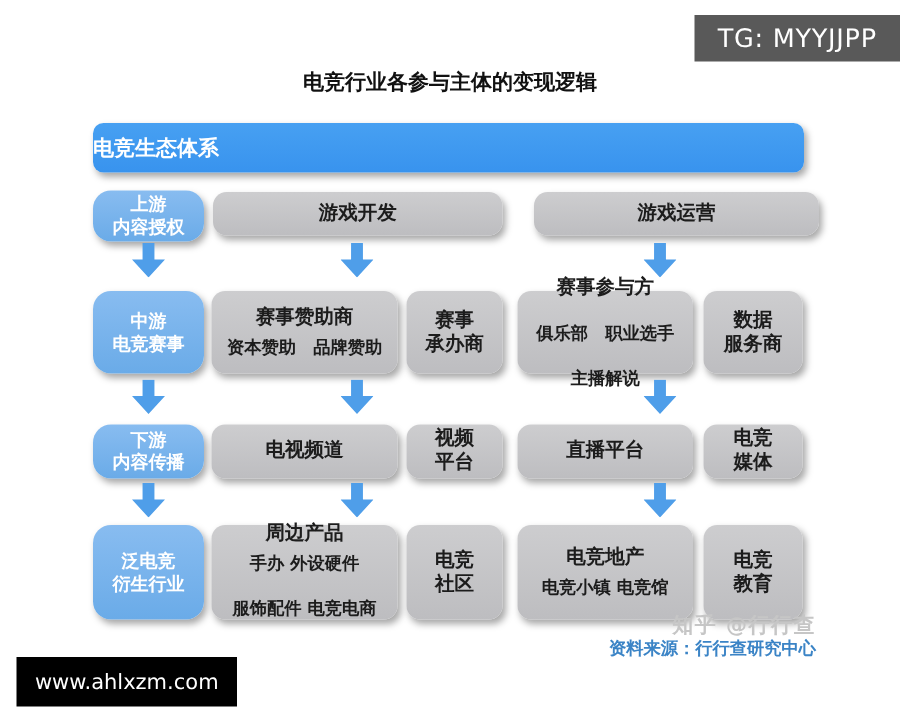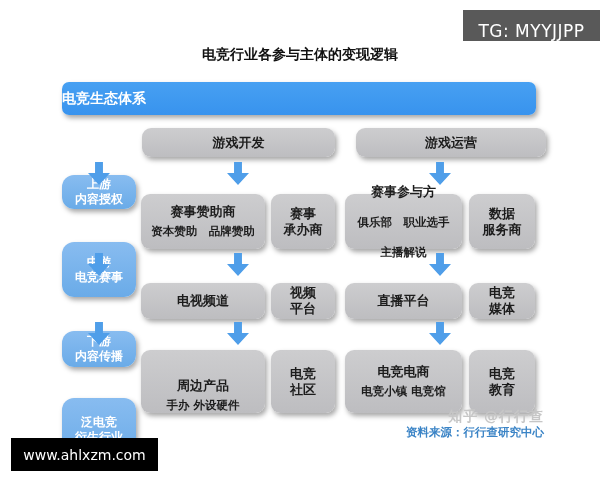--- a/index.html
+++ b/index.html
@@ -3,38 +3,38 @@
 <meta charset="utf-8">
 <style>
   html,body{margin:0;padding:0;}
   body{
     width:600px;height:480px;position:relative;background:#ffffff;overflow:hidden;
     font-family:"DejaVu Sans","Liberation Sans",sans-serif;
   }
   .abs{position:absolute;}
   .tg-box{
     left:463px;top:10px;width:137px;height:31px;background:#595959;color:#fff;
-    display:flex;align-items:flex-end;justify-content:center;font-size:17px;letter-spacing:.5px;
+    display:flex;align-items:center;justify-content:center;font-size:17px;letter-spacing:.5px;
   }
   .page-title{
     left:0;right:0;top:46px;text-align:center;font-size:14px;font-weight:bold;color:#111;
   }
   .banner{
     left:62px;top:82px;width:474px;height:33px;border-radius:7px;
     background:linear-gradient(180deg,#47a0f2,#3893ee);
     box-shadow:2px 3px 5px rgba(0,0,0,.35);
     display:flex;align-items:center;justify-content:flex-start;
     color:#fff;font-size:14px;font-weight:bold;
   }
   .stage{
     left:62px;width:74px;border-radius:12px;
     background:linear-gradient(180deg,#88bcf0,#6aabe8);
     box-shadow:2px 3px 5px rgba(0,0,0,.35);
     display:flex;flex-direction:column;align-items:center;justify-content:center;
-    color:#fff;font-weight:bold;font-size:12px;line-height:15px;text-align:center;margin-top:48px;
+    color:#fff;font-weight:bold;font-size:12px;line-height:15px;text-align:center;
   }
   .gbox{
     border-radius:9px;
     background:linear-gradient(180deg,#cdcdcf,#bdbdc0);
     box-shadow:2px 3px 5px rgba(0,0,0,.35);
     display:flex;flex-direction:column;align-items:center;justify-content:center;
     color:#1c1c1c;text-align:center;
   }
   .main-line{font-size:13px;line-height:16px;font-weight:bold;}
   .sub-line{font-size:11.5px;line-height:15px;font-weight:bold;margin-top:15px;}
@@ -120,27 +120,28 @@
   <div class="main-line">直播平台</div>
 </div>
 <div class="abs gbox" style="left:469px;top:283px;width:66px;height:36px;">
   <div class="main-line">电竞</div>
   <div class="main-line">媒体</div>
 </div>
 
 <div class="abs gbox" style="left:141px;top:350px;width:124px;height:63px;justify-content:flex-end;">
   <div class="main-line">周边产品</div>
   <div class="sub-line sub-gap">手办 外设硬件</div>
+  <div class="sub-line">服饰配件 电竞电商</div>
 </div>
 <div class="abs gbox" style="left:271px;top:350px;width:64px;height:63px;">
   <div class="main-line">电竞</div>
   <div class="main-line">社区</div>
 </div>
 <div class="abs gbox" style="left:345px;top:350px;width:117px;height:63px;">
-  <div class="main-line">电竞电商</div>
+  <div class="main-line">电竞地产</div>
   <div class="sub-line sub-gap">电竞小镇 电竞馆</div>
 </div>
 <div class="abs gbox" style="left:469px;top:350px;width:66px;height:63px;">
   <div class="main-line">电竞</div>
   <div class="main-line">教育</div>
 </div>
 
 <div class="abs arrow" style="left:88px;top:162px;"></div>
 <div class="abs arrow" style="left:227px;top:162px;"></div>
 <div class="abs arrow" style="left:429px;top:162px;"></div>

